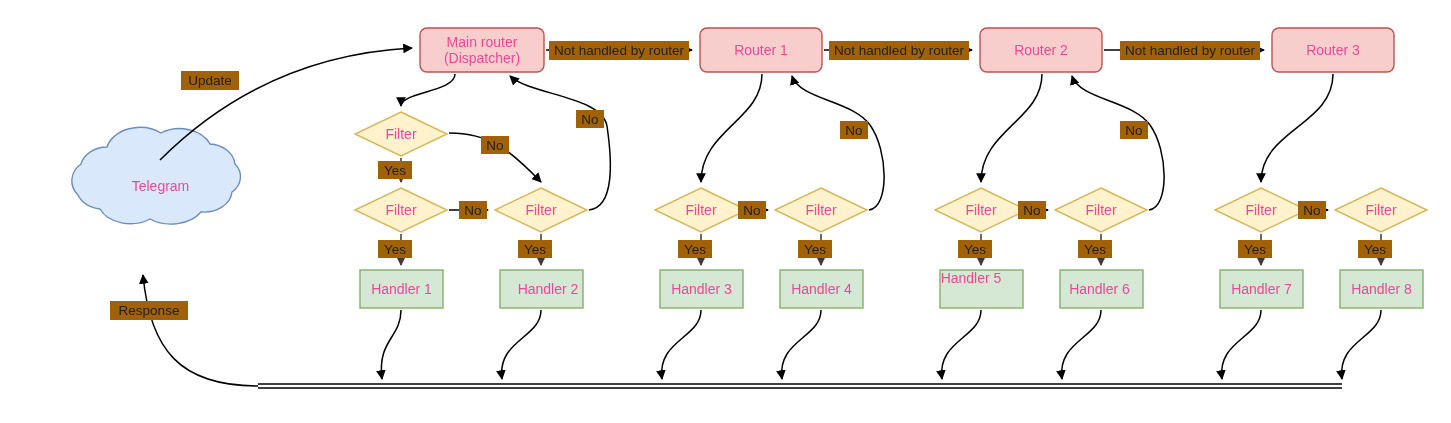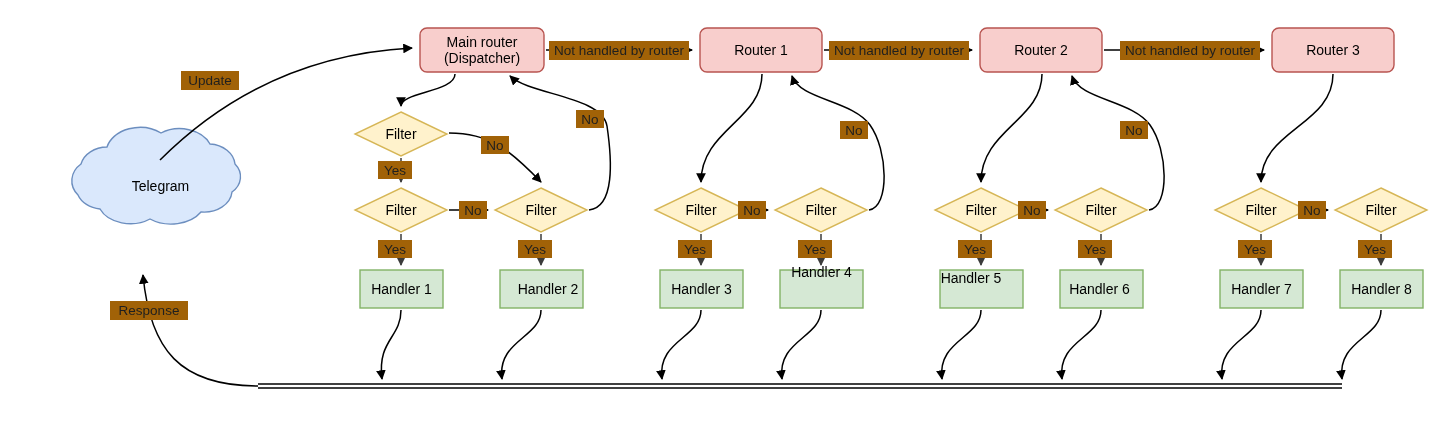--- a/index.html
+++ b/index.html
@@ -3,21 +3,21 @@
 <meta charset="utf-8">
 <style>
   html,body{margin:0;padding:0;background:#ffffff;}
   body{font-family:"Liberation Sans","DejaVu Sans",sans-serif;}
   #canvas{position:relative;width:1451px;height:423px;background:#ffffff;overflow:hidden;}
   #svg{position:absolute;left:0;top:0;width:1451px;height:423px;}
   .nodeLabel{
     position:absolute;
     display:flex;align-items:center;justify-content:center;
     text-align:center;
-    color:#000000;
+    color:#ec4899;
     font-size:14px;
     line-height:16px;
     pointer-events:none;
     white-space:pre-line;
   }
   .edgeLabel{
     position:absolute;
     display:flex;align-items:center;justify-content:center;
     color:#1f1f1f;
     font-size:13.5px;
@@ -163,21 +163,21 @@
   <div class="nodeLabel" style="left:655px;top:198px;width:92px;height:24px;">Filter</div>
   <div class="nodeLabel" style="left:775px;top:198px;width:92px;height:24px;">Filter</div>
   <div class="nodeLabel" style="left:935px;top:198px;width:92px;height:24px;">Filter</div>
   <div class="nodeLabel" style="left:1055px;top:198px;width:92px;height:24px;">Filter</div>
   <div class="nodeLabel" style="left:1215px;top:198px;width:92px;height:24px;">Filter</div>
   <div class="nodeLabel" style="left:1335px;top:198px;width:92px;height:24px;">Filter</div>
 
   <div class="nodeLabel" style="left:360px;top:270px;width:83px;height:38px;text-align:right;">Handler 1</div>
   <div class="nodeLabel" style="left:500px;top:270px;width:96px;height:38px;">Handler 2</div>
   <div class="nodeLabel" style="left:660px;top:270px;width:83px;height:38px;">Handler 3</div>
-  <div class="nodeLabel" style="left:780px;top:253px;width:83px;height:38px;">Handler 4</div>
+  <div class="nodeLabel" style="left:780px;top:270px;width:83px;height:38px;">Handler 4</div>
   <div class="nodeLabel" style="left:940px;top:259px;width:62px;height:38px;">Handler 5</div>
   <div class="nodeLabel" style="left:1060px;top:270px;width:79px;height:38px;">Handler 6</div>
   <div class="nodeLabel" style="left:1220px;top:270px;width:83px;height:38px;">Handler 7</div>
   <div class="nodeLabel" style="left:1340px;top:270px;width:83px;height:38px;">Handler 8</div>
 
   <div class="edgeLabel" style="left:181px;top:71px;width:58px;height:19px;">Update</div>
   <div class="edgeLabel" style="left:110px;top:301px;width:78px;height:19px;">Response</div>
 
   <div class="edgeLabel" style="left:549px;top:41px;width:140px;height:19px;">Not handled by router</div>
   <div class="edgeLabel" style="left:829px;top:41px;width:140px;height:19px;">Not handled by router</div>

